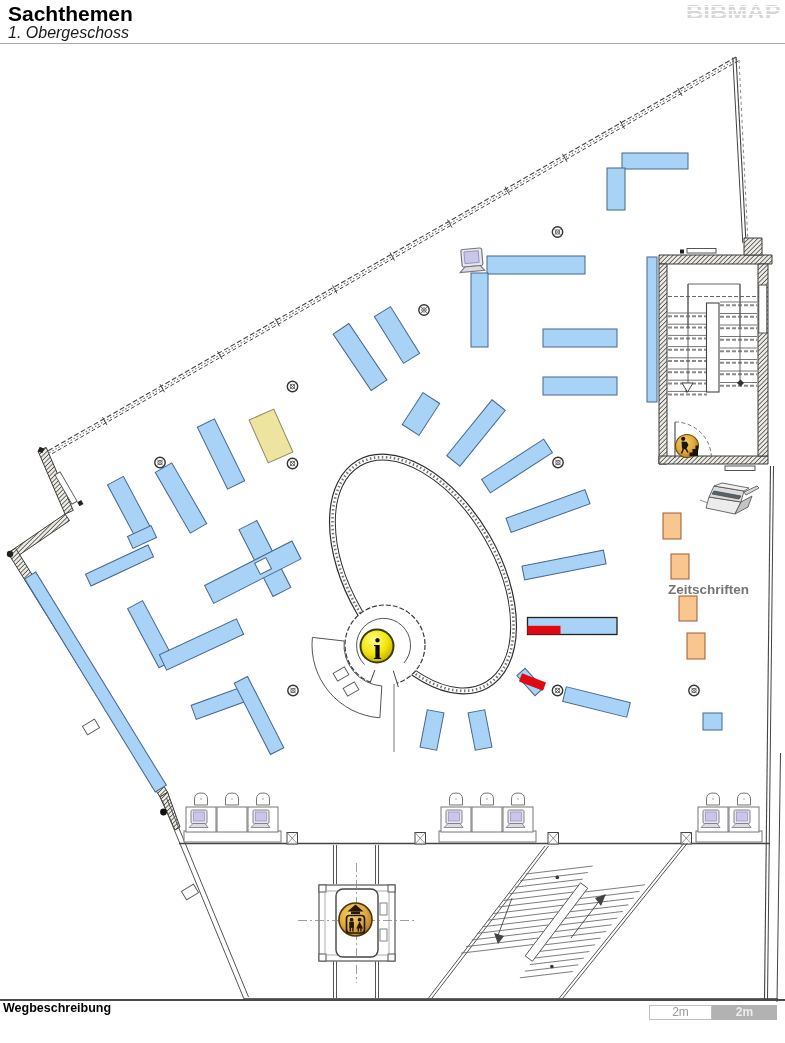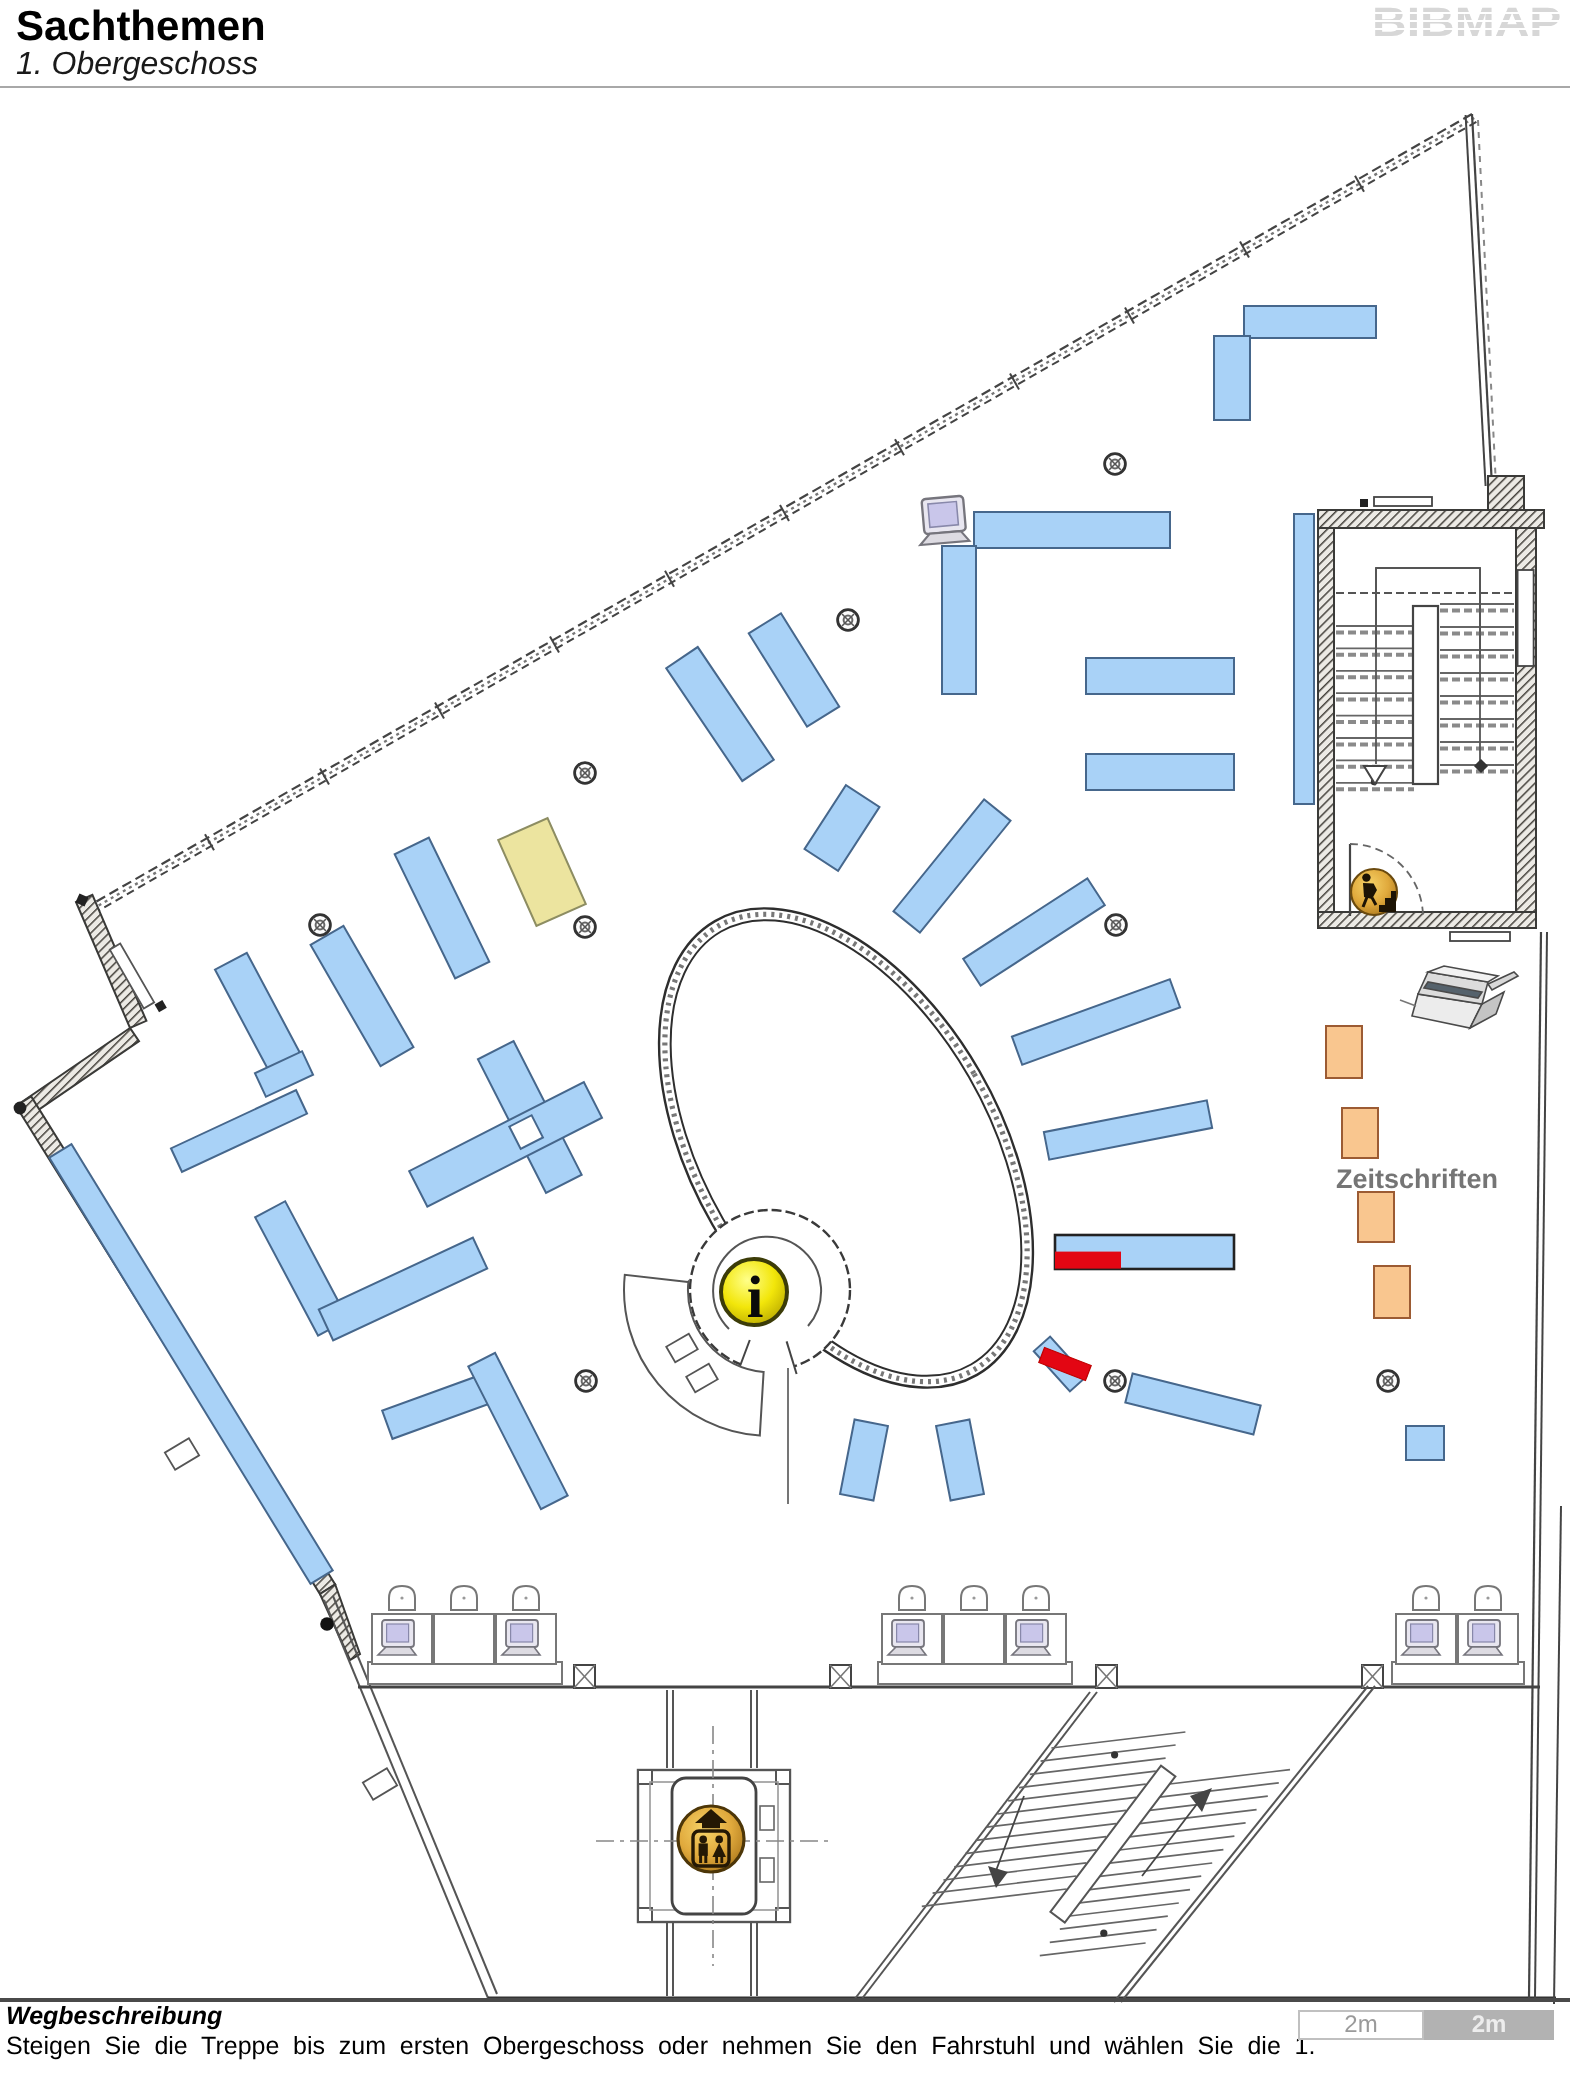--- a/index.html
+++ b/index.html
@@ -1,21 +1,21 @@
 <!DOCTYPE html>
 <html><head><meta charset="utf-8"><style>
 html,body{margin:0;padding:0;background:#fff;width:785px;height:1043px;overflow:hidden;}
 #page{position:relative;width:785px;height:1043px;font-family:"Liberation Sans", sans-serif;padding-left:32px;}
 .hdr1{position:absolute;left:8px;top:2px;font-size:21px;font-weight:bold;color:#000;}
 .hdr2{position:absolute;left:8px;top:24px;font-size:16px;color:#1a1a1a;font-style:italic;}
 .hline{position:absolute;left:0;top:43px;width:785px;border-top:1px solid #a8a8a8;}
 .logo{position:absolute;left:686px;top:0px;font-size:25px;font-weight:bold;letter-spacing:0px;color:#d7d7d7;transform:scale(0.96,0.82);transform-origin:left top;}
 .stripe{position:absolute;height:1px;background:#fff;left:685px;width:95px;}
 .bline{position:absolute;left:0;top:999px;width:785px;border-top:2px solid #4a4a4a;}
-.wb1{position:absolute;left:3px;top:1001px;font-size:12.5px;font-weight:bold;color:#000;font-style:italic;}
+.wb1{position:absolute;left:3px;top:1001px;font-size:12.5px;font-weight:bold;color:#000;}
 .wb2{position:absolute;left:3px;top:1016px;font-size:12.5px;color:#000;word-spacing:3.4px;}
 .sc1{position:absolute;left:649px;top:1005px;width:61px;height:13px;background:#fff;border:1px solid #c0c0c0;font-size:12px;color:#9a9a9a;text-align:center;line-height:13px;}
 .sc2{position:absolute;left:712px;top:1005px;width:63px;height:13px;background:#b2b2b2;border:1px solid #b2b2b2;font-size:12px;color:#ededed;text-align:center;line-height:13px;font-weight:bold;}
 </style></head>
 <body>
 <div id="page">
 
 <div class="hdr1">Sachthemen</div>
 
 <div class="hdr2">1. Obergeschoss</div>
@@ -481,17 +481,16 @@
 <line x1="700" y1="500" x2="708" y2="503" stroke="#777"></line>
 </g>
 
 <text x="668" y="594" font-family="Liberation Sans, sans-serif" font-size="13.5" font-weight="bold" fill="#757575">Zeitschriften</text>
 </svg>
 
 <div class="bline"></div>
 
 <div class="wb1">Wegbeschreibung</div>
 
-<div class="wb2">Steigen Sie die Treppe bis zum ersten Obergeschoss oder nehmen Sie den Fahrstuhl und wählen Sie die 1.</div>
 
 <div class="sc1">2m</div>
 
 <div class="sc2">2m</div>
 </div>
 </body></html>

